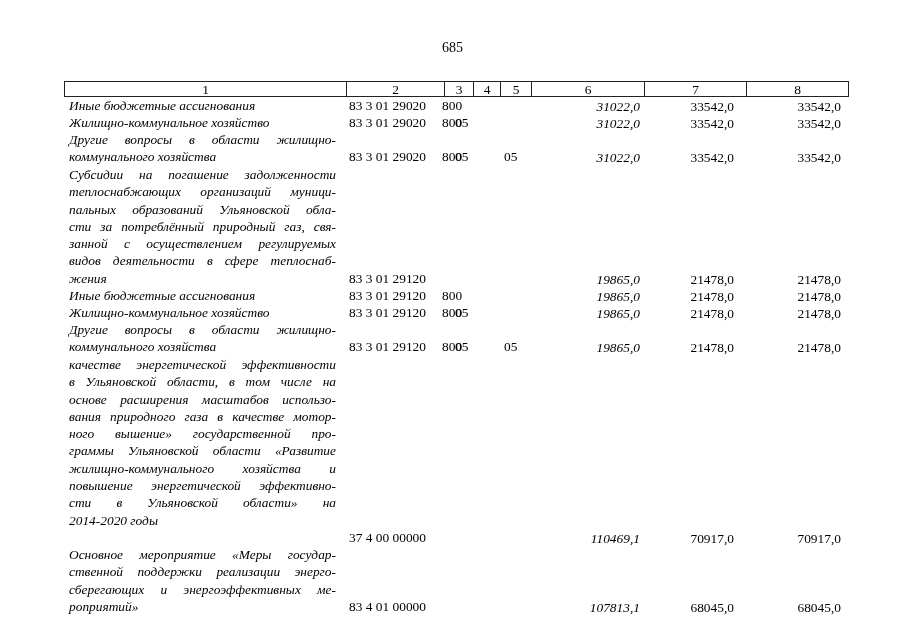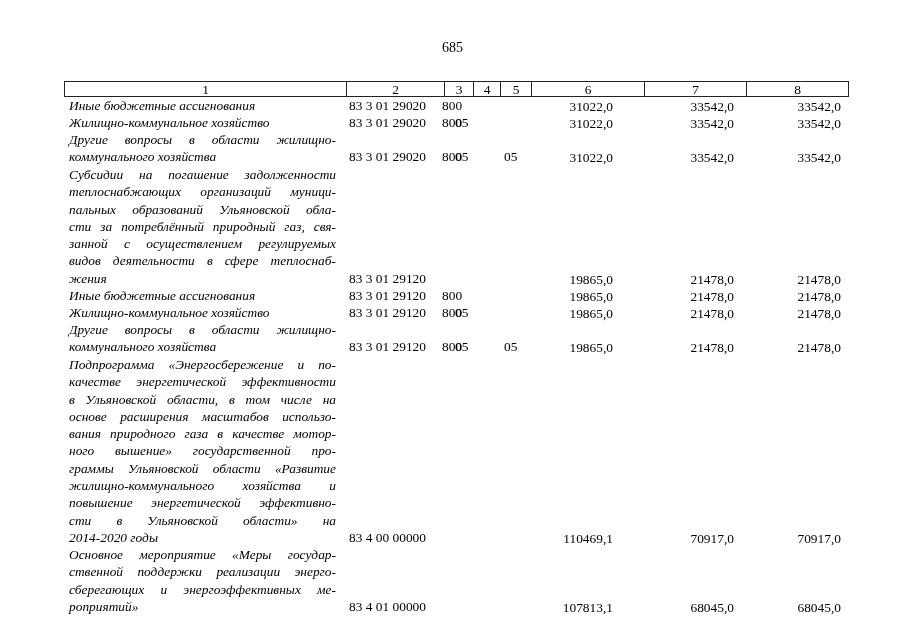--- a/index.html
+++ b/index.html
@@ -10,21 +10,21 @@
   .hcell { position:absolute; top:0; height:15px; border-left:1px solid #222; text-align:center; line-height:16px; font-size:13.5px; box-sizing:border-box; }
   .hcell.first { border-left:none; }
   .row { position:absolute; left:0; width:905px; }
   .desc { position:absolute; left:69px; width:267px; line-height:17.3px; text-align:justify; }
   .desc .ln { display:block; text-align-last:justify; white-space:nowrap;font-style:italic; }
   .desc .ln.last { text-align-last:left; }
   .code { position:absolute; left:349px; white-space:nowrap; }
   .c3 { position:absolute; left:442px; }
   .c4 { position:absolute; left:455px; }
   .c5 { position:absolute; left:504px; }
-  .v6 { position:absolute; right:292px; text-align:right; }
+  .v6 { position:absolute; right:265px; text-align:right;font-style:italic; }
   .v7 { position:absolute; right:171px; text-align:right; }
   .v8 { position:absolute; right:64px; text-align:right; }
 </style>
 </head>
 <body>
 
 <div class="page-num">685</div>
 
 <div class="hdr">
   <div class="hcell first" style="left:0;width:281px;">1</div>
@@ -125,33 +125,32 @@
       <div class="code" style="top: 17.3px; line-height: 17.3px;">83 3 01 29120</div>
       <div class="c3" style="top: 17.3px; line-height: 17.3px;">800</div>
       <div class="c4" style="top: 17.3px; line-height: 17.3px;">05</div>
       <div class="c5" style="top: 17.3px; line-height: 17.3px;">05</div>
       <div class="v6" style="top: 18.3px; line-height: 17.3px;">19865,0</div>
       <div class="v7" style="top: 18.3px; line-height: 17.3px;">21478,0</div>
       <div class="v8" style="top: 18.3px; line-height: 17.3px;">21478,0</div>
     </div>
     <div class="row" style="top: 356px;">
       <div class="desc">
-        <span class="ln">Подпрограмма «Энергосбережение и по-</span>
         <span class="ln">качестве энергетической эффективности</span>
         <span class="ln">в Ульяновской области, в том числе на</span>
         <span class="ln">основе расширения масштабов использо-</span>
         <span class="ln">вания природного газа в качестве мотор-</span>
         <span class="ln">ного вышение» государственной про-</span>
         <span class="ln">граммы Ульяновской области «Развитие</span>
         <span class="ln">жилищно-коммунального хозяйства и</span>
         <span class="ln">повышение энергетической эффективно-</span>
         <span class="ln">сти в Ульяновской области» на</span>
         <span class="ln last">2014-2020 годы</span>
       </div>
-      <div class="code" style="top: 173px; line-height: 17.3px;">83 4 00 00000</div>
+      <div class="code" style="top: 173px; line-height: 17.3px;">37 4 00 00000</div>
       <div class="c3" style="top: 173px; line-height: 17.3px;"></div>
       <div class="c4" style="top: 173px; line-height: 17.3px;"></div>
       <div class="c5" style="top: 173px; line-height: 17.3px;"></div>
       <div class="v6" style="top: 174px; line-height: 17.3px;">110469,1</div>
       <div class="v7" style="top: 174px; line-height: 17.3px;">70917,0</div>
       <div class="v8" style="top: 174px; line-height: 17.3px;">70917,0</div>
     </div>
     <div class="row" style="top: 546px;">
       <div class="desc">
         <span class="ln">Основное мероприятие «Меры государ-</span>

